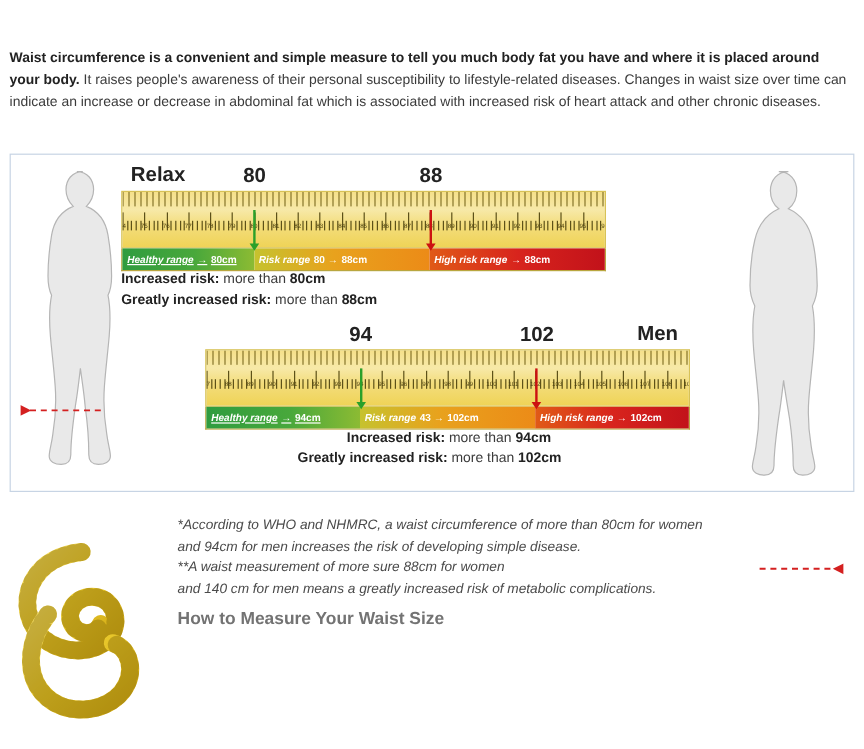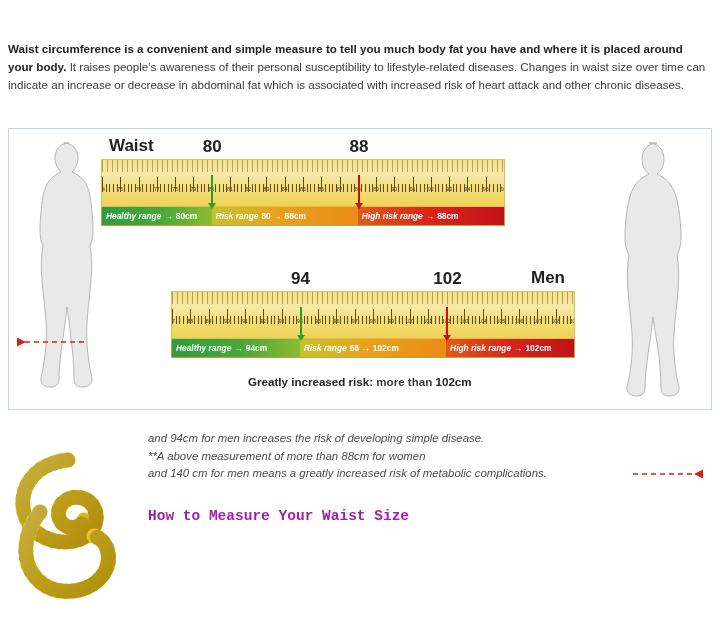--- a/index.html
+++ b/index.html
@@ -133,21 +133,21 @@
     font-weight: bold;
     color: #ffffff;
     white-space: nowrap;
     padding: 0 4px;
     box-sizing: border-box;
     overflow: hidden;
   }
   .band-seg .lbl { font-style: italic; font-weight: bold; }
   .band-seg .arrowtxt { margin: 0 3px; }
   .band-seg .val { font-weight: bold; }
-  .seg-green { background: linear-gradient(to right, #2f9c3f 0%, #49a83b 55%, #8cbb33 100%); }
+  .seg-green { background: linear-gradient(to right, #2f9c3f 0%, #49a83b 55%, #8cbb33 100%); text-decoration: underline; }
   .seg-orange { background: linear-gradient(to right, #c6c22e 0%, #e8a21d 45%, #ec8b17 100%); }
   .seg-red { background: linear-gradient(to right, #e05a17 0%, #d8241d 50%, #c2121a 100%); }
 
   
   .pointer {
     position: absolute;
     width: 2px;
     top: 0;
     bottom: 0;
   }
@@ -209,22 +209,21 @@
     color: #4a4a4a;
     line-height: 1.55;
   }
 
   .howto-title {
     position: absolute;
     left: 148px;
     top: 508px;
     font-size: 14.5px;
     font-weight: bold;
-    color: #a21caf;
-    font-family: Liberation Mono, monospace;
+    color: #737373;
   }
   .howto-body {
     position: absolute;
     left: 148px;
     top: 535px;
     width: 548px;
     font-size: 11.6px;
     line-height: 1.6;
     color: #3a3a3a;
   }
@@ -253,21 +252,21 @@
     <svg class="woman-fig" style="position:absolute;" width="92" height="265" viewBox="0 0 92 265">
       <path d="M46 6 c-9 0 -14 7 -14 15 c0 6 3 11 6 14 c-10 4 -16 12 -18 24 c-2 12 -3 26 -3 34 c0 7 1 12 3 16 c-2 10 -2 22 -1 34 c1 12 3 28 4 42 c1 14 0 28 -2 40 c-1 8 -3 14 -3 18 c0 5 5 7 10 7 c5 0 8 -3 8 -8 c0 -12 2 -28 4 -42 c2 -12 3 -22 4 -30 c1 8 3 20 4 32 c2 14 3 28 3 40 c0 5 3 8 8 8 c5 0 10 -2 10 -7 c0 -4 -2 -10 -3 -18 c-2 -12 -3 -26 -2 -40 c1 -14 3 -30 4 -42 c1 -12 1 -24 -1 -34 c2 -4 3 -9 3 -16 c0 -8 -1 -22 -3 -34 c-2 -12 -8 -20 -18 -24 c3 -3 6 -8 6 -14 c0 -8 -5 -15 -14 -15 z" fill="#e9e9e9" stroke="#b5b5b5" stroke-width="1"></path>
     </svg>
 
     <svg class="arrow-left" viewBox="0 0 76 10">
       <line x1="8" y1="5" x2="70" y2="5" stroke="#d42020" stroke-width="1.6" stroke-dasharray="5,4"></line>
       <polygon points="0,0.5 9,5 0,9.5" fill="#d42020"></polygon>
     </svg>
 
     <div class="ruler" id="women-ruler" style="left:92px; top:30px; width:404px;">
-      <div class="sex-label" style="left:8px;">Waist</div>
+      <div class="sex-label" style="left:8px;">Relax</div>
       <div class="tape">
         <div class="tape-top-strip"></div>
         <div class="ticks" id="women-ticks">
             <div class="tick major" style="left: 0%;"></div>
             <div class="tnum" style="left: 0%;">74</div>
             <div class="tick minor" style="left: 0.909091%;"></div>
             <div class="tick minor" style="left: 1.81818%;"></div>
             <div class="tick minor" style="left: 2.72727%;"></div>
             <div class="tick minor" style="left: 3.63636%;"></div>
             <div class="tick major" style="left: 4.54545%;"></div>
@@ -424,20 +423,26 @@
             <div class="head"></div>
           </div>
           <div class="pointer pt-red" style="left: 63.6364%;">
             <div class="plabel">88</div>
             <div class="stem"></div>
             <div class="head"></div>
           </div>
         </div>
     </div>
 
+    <div class="risk-note" style="left:92px; top:96px;">
+      <b>Increased risk:</b><span> more than </span><b>80cm</b>
+    </div>
+    <div class="risk-note" style="left:92px; top:113px;">
+      <b>Greatly increased risk:</b><span> more than </span><b>88cm</b>
+    </div>
 
     <div class="ruler" id="men-ruler" style="left:162px; top:162px; width:404px;">
       <div class="sex-label" style="right:10px;">Men</div>
       <div class="tape">
         <div class="tape-top-strip"></div>
         <div class="ticks" id="men-ticks">
             <div class="tick major" style="left: 0%;"></div>
             <div class="tnum" style="left: 0%;">87</div>
             <div class="tick minor" style="left: 0.909091%;"></div>
             <div class="tick minor" style="left: 1.81818%;"></div>
@@ -574,21 +579,21 @@
           </div>
       </div>
       <div class="band" id="men-bands">
           <div class="band-seg seg-green" style="width: 31.8182%;">
             <span class="lbl">Healthy range</span>
             <span class="arrowtxt">→</span>
             <span class="val">94cm</span>
           </div>
           <div class="band-seg seg-orange" style="width: 36.3636%;">
             <span class="lbl">Risk range</span>
-            <span class="arrowtxt">66 →</span>
+            <span class="arrowtxt">43 →</span>
             <span class="val">102cm</span>
           </div>
           <div class="band-seg seg-red" style="width: 31.8182%;">
             <span class="lbl">High risk range</span>
             <span class="arrowtxt">→</span>
             <span class="val">102cm</span>
           </div>
         </div>
       <div id="men-pointers">
           <div class="pointer pt-green" style="left: 31.8182%;">
@@ -597,21 +602,24 @@
             <div class="head"></div>
           </div>
           <div class="pointer pt-red" style="left: 68.1818%;">
             <div class="plabel">102</div>
             <div class="stem"></div>
             <div class="head"></div>
           </div>
         </div>
     </div>
 
-    <div class="risk-note" style="left:239px; top:245px;font-weight:bold;">
+    <div class="risk-note" style="left:280px; top:228px;">
+      <b>Increased risk:</b><span> more than </span><b>94cm</b>
+    </div>
+    <div class="risk-note" style="left:239px; top:245px;">
       <b>Greatly increased risk:</b><span> more than </span><b>102cm</b>
     </div>
 
     <svg class="man-fig" width="92" height="265" viewBox="0 0 92 265">
       <path d="M48 6 c-9 0 -15 7 -15 16 c0 7 3 12 7 15 c-11 5 -17 13 -20 26 c-3 13 -4 28 -4 38 c0 8 2 13 4 17 c-2 11 -2 23 -1 36 c1 13 3 28 4 42 c1 14 0 27 -2 39 c-1 8 -3 13 -3 17 c0 5 5 7 10 7 c5 0 8 -3 8 -8 c0 -12 2 -27 4 -41 c2 -12 3 -22 4 -30 c1 8 3 20 5 32 c2 14 3 27 3 39 c0 5 3 8 8 8 c5 0 10 -2 10 -7 c0 -4 -2 -9 -3 -17 c-2 -12 -3 -25 -2 -39 c1 -14 3 -29 4 -42 c1 -13 1 -25 -1 -36 c2 -4 4 -9 4 -17 c0 -10 -1 -25 -4 -38 c-3 -13 -9 -21 -20 -26 c4 -3 7 -8 7 -15 c0 -9 -6 -16 -15 -16 z" fill="#e9e9e9" stroke="#b5b5b5" stroke-width="1"></path>
     </svg>
 
     <svg class="arrow-right" viewBox="0 0 76 10">
       <line x1="6" y1="5" x2="68" y2="5" stroke="#d42020" stroke-width="1.6" stroke-dasharray="5,4"></line>
       <polygon points="76,0.5 67,5 76,9.5" fill="#d42020"></polygon>
@@ -626,20 +634,21 @@
         <stop offset="100%" stop-color="#cfa713"></stop>
       </linearGradient>
     </defs>
     <path d="M58 8 C20 12 6 42 16 66 C26 90 58 96 76 84 C92 73 88 50 72 46 C56 42 44 56 50 68 C55 78 70 78 74 68" fill="none" stroke="url(#tg)" stroke-width="15" stroke-linecap="round"></path>
     <path d="M58 8 C20 12 6 42 16 66 C26 90 58 96 76 84 C92 73 88 50 72 46 C56 42 44 56 50 68 C55 78 70 78 74 68" fill="none" stroke="#8a6f08" stroke-width="15" stroke-linecap="round" stroke-dasharray="1,6" opacity="0.45"></path>
     <path d="M30 60 C14 80 10 108 26 126 C44 146 78 142 92 124 C104 108 98 88 84 84" fill="none" stroke="url(#tg)" stroke-width="15" stroke-linecap="round"></path>
     <path d="M30 60 C14 80 10 108 26 126 C44 146 78 142 92 124 C104 108 98 88 84 84" fill="none" stroke="#8a6f08" stroke-width="15" stroke-linecap="round" stroke-dasharray="1,6" opacity="0.45"></path>
   </svg>
 
   <div class="footnote">
+    <div>*According to WHO and NHMRC, a waist circumference of more than 80cm for women</div>
     <div>and 94cm for men increases the risk of developing simple disease.</div>
-    <div>**A above measurement of more than 88cm for women</div>
+    <div>**A waist measurement of more sure 88cm for women</div>
     <div>and 140 cm for men means a greatly increased risk of metabolic complications.</div>
   </div>
 
   <div class="howto-title">How to Measure Your Waist Size</div>
 
 </div>
 
 </body></html>

